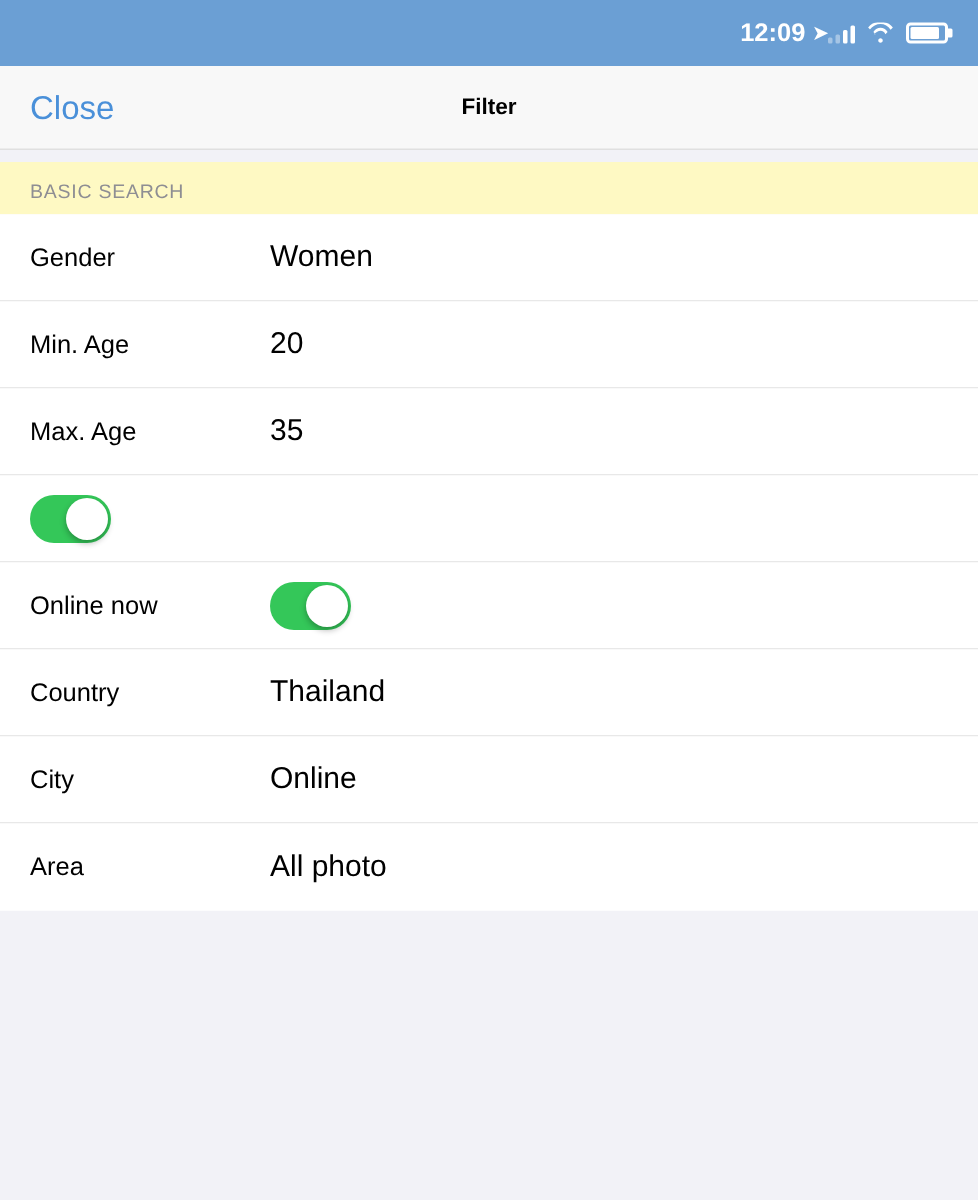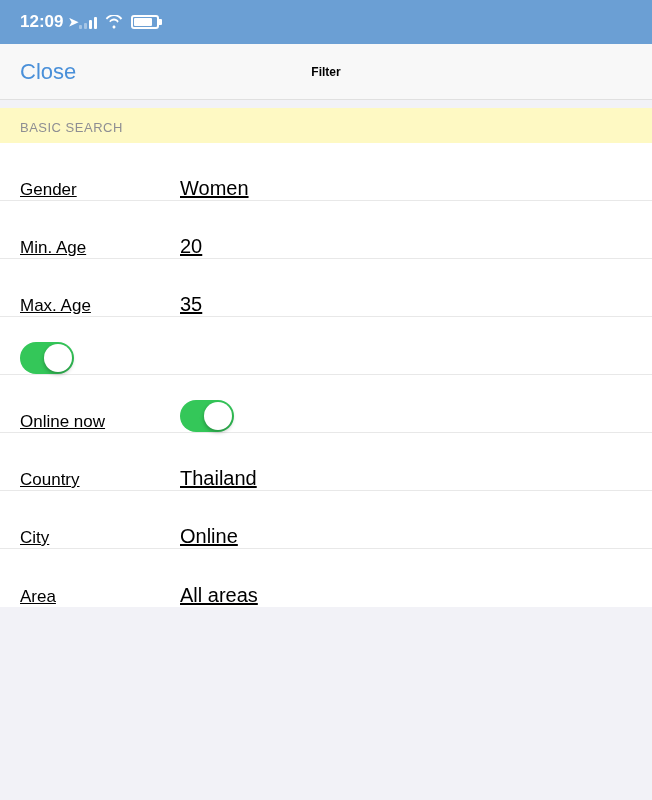--- a/index.html
+++ b/index.html
@@ -15,21 +15,21 @@
       background: #f2f2f7;
       overflow: hidden;
     }
 
     
     .status-bar {
       background: #6b9fd4;
       height: 44px;
       display: flex;
       align-items: center;
-      justify-content: flex-start;
+      justify-content: flex-end;
       padding: 0 20px;
     }
 
     .status-time {
       color: white;
       font-size: 17px;
       font-weight: 600;
       display: flex;
       align-items: center;
       gap: 5px;
@@ -111,21 +111,21 @@
     .nav-close {
       position: absolute;
       left: 20px;
       color: #4a90d9;
       font-size: 22px;
       font-weight: 400;
       cursor: pointer;
     }
 
     .nav-title {
-      font-size: 12px;
+      font-size: 15px;
       font-weight: 700;
       color: #000;
     }
 
     
     .section-header {
       background: #fef9c3;
       padding: 12px 20px 8px;
       font-size: 13px;
       font-weight: 500;
@@ -136,26 +136,25 @@
     }
 
     
     .settings-list {
       background: white;
       margin-top: 0;
     }
 
     .settings-row {
       display: flex;
-      align-items: flex-end;
+      align-items: center;
       padding: 0 20px;
       height: 58px;
       border-bottom: 1px solid #e8e8e8;
       background: white;
-      text-decoration: underline;
     }
 
     .settings-row:last-child {
       border-bottom: none;
     }
 
     .row-label {
       font-size: 17px;
       color: #000;
       flex: 0 0 160px;
@@ -255,16 +254,16 @@
     <span class="row-value">Thailand</span>
   </div>
 
   <div class="settings-row">
     <span class="row-label">City</span>
     <span class="row-value">Online</span>
   </div>
 
   <div class="settings-row">
     <span class="row-label">Area</span>
-    <span class="row-value">All areas</span>
+    <span class="row-value">All photo</span>
   </div>
 
 </div>
 
 </body></html>

